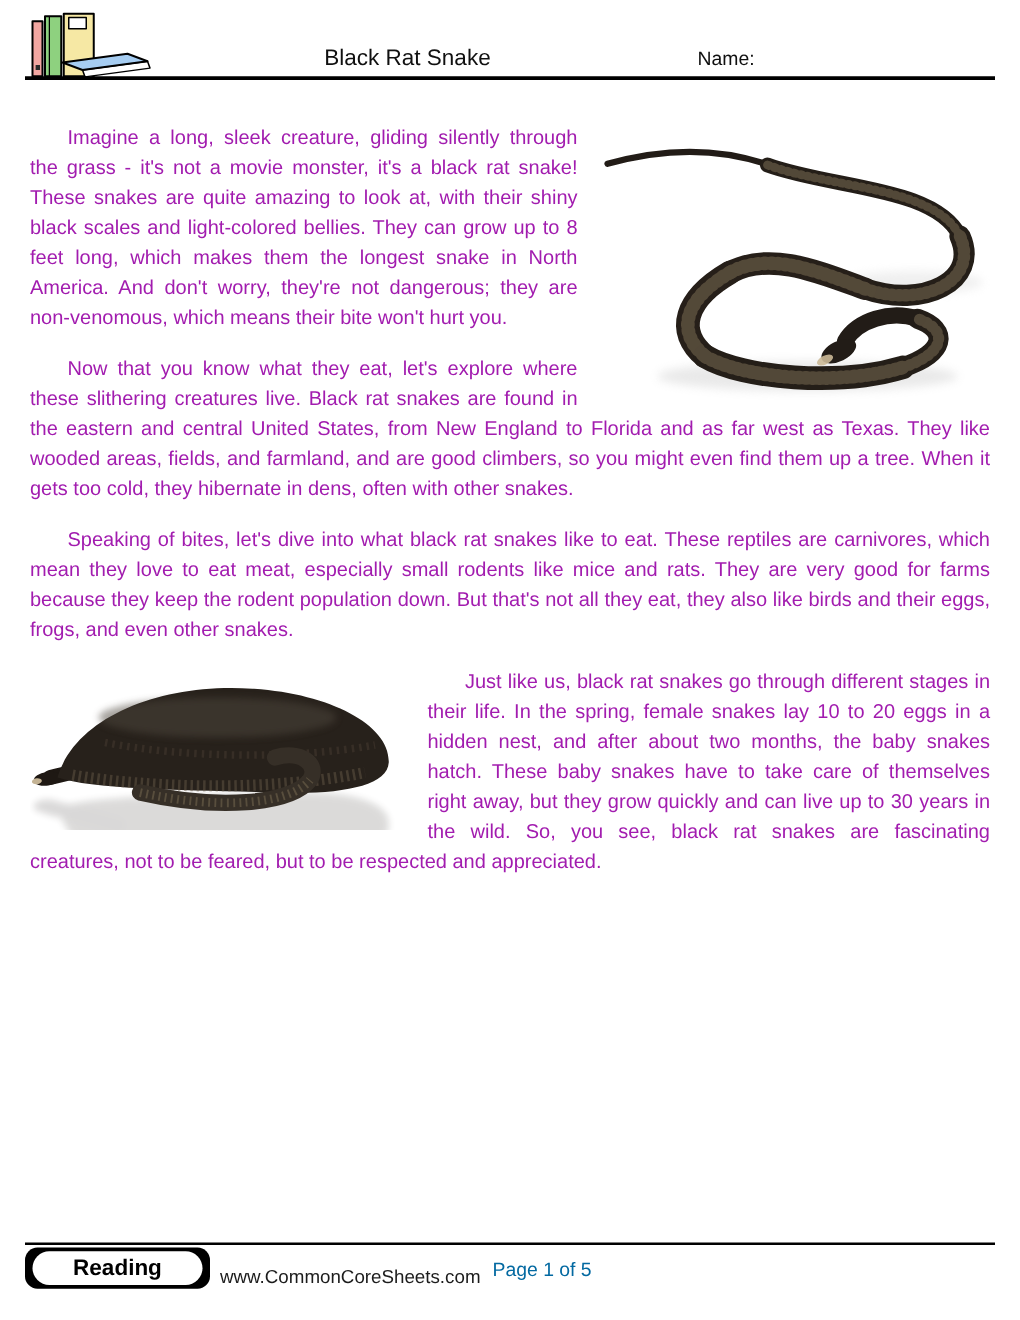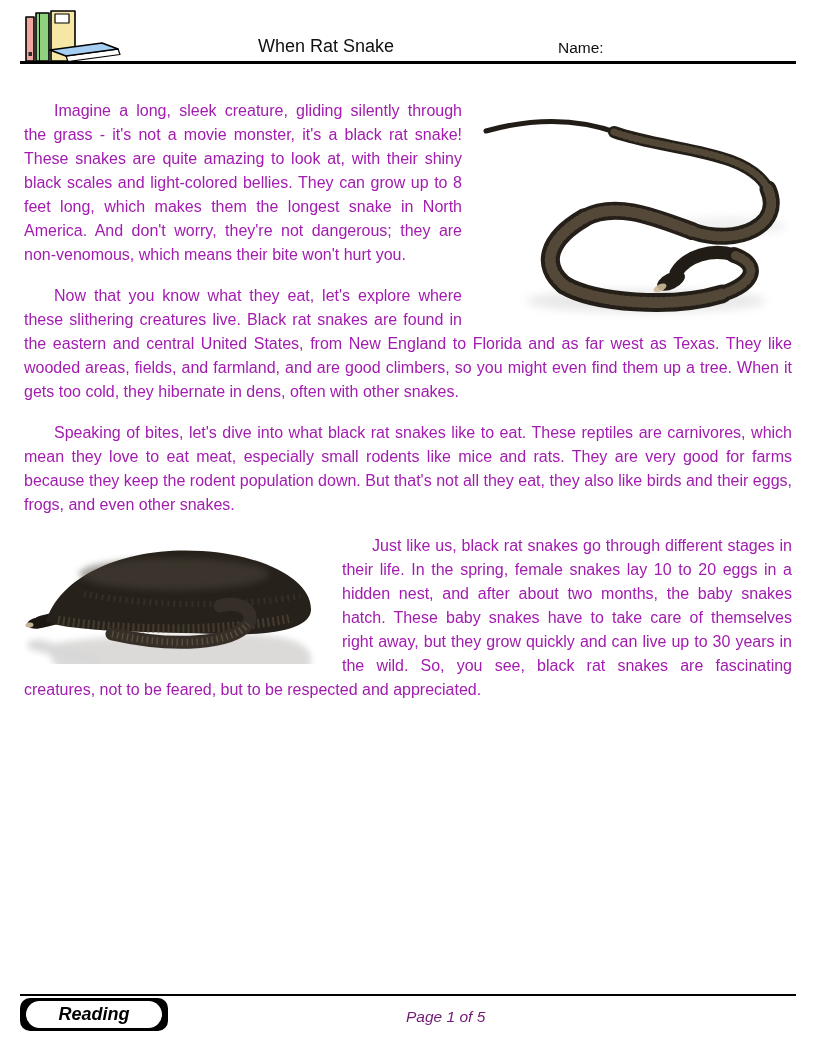--- a/index.html
+++ b/index.html
@@ -46,55 +46,54 @@
   }
   figure.snake-top { float: right; width: 316px; height: 224px; margin: 2px 0 0 14px; }
   figure.snake-bottom { float: left; width: 308px; height: 130px; margin: 0 10px 8px 0; }
   figure svg { display: block; width: 100%; height: 100%; }
 
   
   .footer {
     position: absolute;
     top: 994px; left: 20px; width: 776px; height: 48px;
     border-top: 2.5px solid #000;
-    font-style: italic;
   }
   .badge {
     position: absolute; left: 0; top: 2px;
     width: 148px; height: 33px;
     background: #000; border-radius: 10px;
   }
   .badge-inner {
     position: absolute; left: 6px; right: 6px; top: 3px; bottom: 3px;
     background: #fff; border-radius: 14px;
     display: flex; align-items: center; justify-content: center;
     font-weight: bold; font-size: 18px; color: #000;
   }
   .website { position: absolute; left: 156px; top: 17px; font-size: 15px; color: #1c1c1c; }
-  .page-info { position: absolute; left: 386px; top: 12px; font-size: 15.5px; color: #701a75; }
+  .page-info { position: absolute; left: 374px; top: 12px; font-size: 15.5px; color: #0369a1; }
 </style>
 </head>
 <body>
 
 <div class="page">
 
   <div class="header">
     <svg class="logo" viewBox="0 0 100 58" aria-hidden="true">
       <g stroke="#000" stroke-width="1.6" stroke-linejoin="round">
         <rect x="4" y="13" width="8" height="44" fill="#f2a6a1"></rect>
         <rect x="14" y="9" width="13" height="48" fill="#8ed17f"></rect>
         <line x1="17.5" y1="9" x2="17.5" y2="57" stroke-width="1"></line>
         <rect x="29" y="7" width="24" height="50" fill="#f6e8a4"></rect>
         <rect x="33" y="10" width="14" height="9" fill="#ffffff" stroke-width="1.2"></rect>
         <polygon points="44,52 96,45 98,50.5 46,57.5" fill="#ffffff" stroke-width="1.2"></polygon>
         <polygon points="28,46 80,39 96,45 44,52" fill="#a6cdf2"></polygon>
       </g>
       <rect x="6.5" y="48" width="3.5" height="4" fill="#2b2b2b"></rect>
     </svg>
-    <div class="doc-title">When Rat Snake</div>
+    <div class="doc-title">Black Rat Snake</div>
     <div class="name-label">Name:</div>
     <div class="name-blank"></div>
   </div>
 
   <div class="content">
 
     <figure class="snake-top">
       <svg viewBox="0 0 316 224" aria-hidden="true">
         <defs>
           <filter id="blurA" x="-40%" y="-40%" width="180%" height="180%">
@@ -162,16 +161,17 @@
       </svg>
     </figure>
 
     <p>Just like us, black rat snakes go through different stages in their life. In the spring, female snakes lay 10 to 20 eggs in a hidden nest, and after about two months, the baby snakes hatch. These baby snakes have to take care of themselves right away, but they grow quickly and can live up to 30 years in the wild. So, you see, black rat snakes are fascinating creatures, not to be feared, but to be respected and appreciated.</p>
   </div>
 
   <div class="footer">
     <div class="badge">
       <div class="badge-inner">Reading</div>
     </div>
+    <span class="website">www.CommonCoreSheets.com</span>
     <span class="page-info">Page 1 of 5</span>
   </div>
 
 </div>
 
 </body></html>

